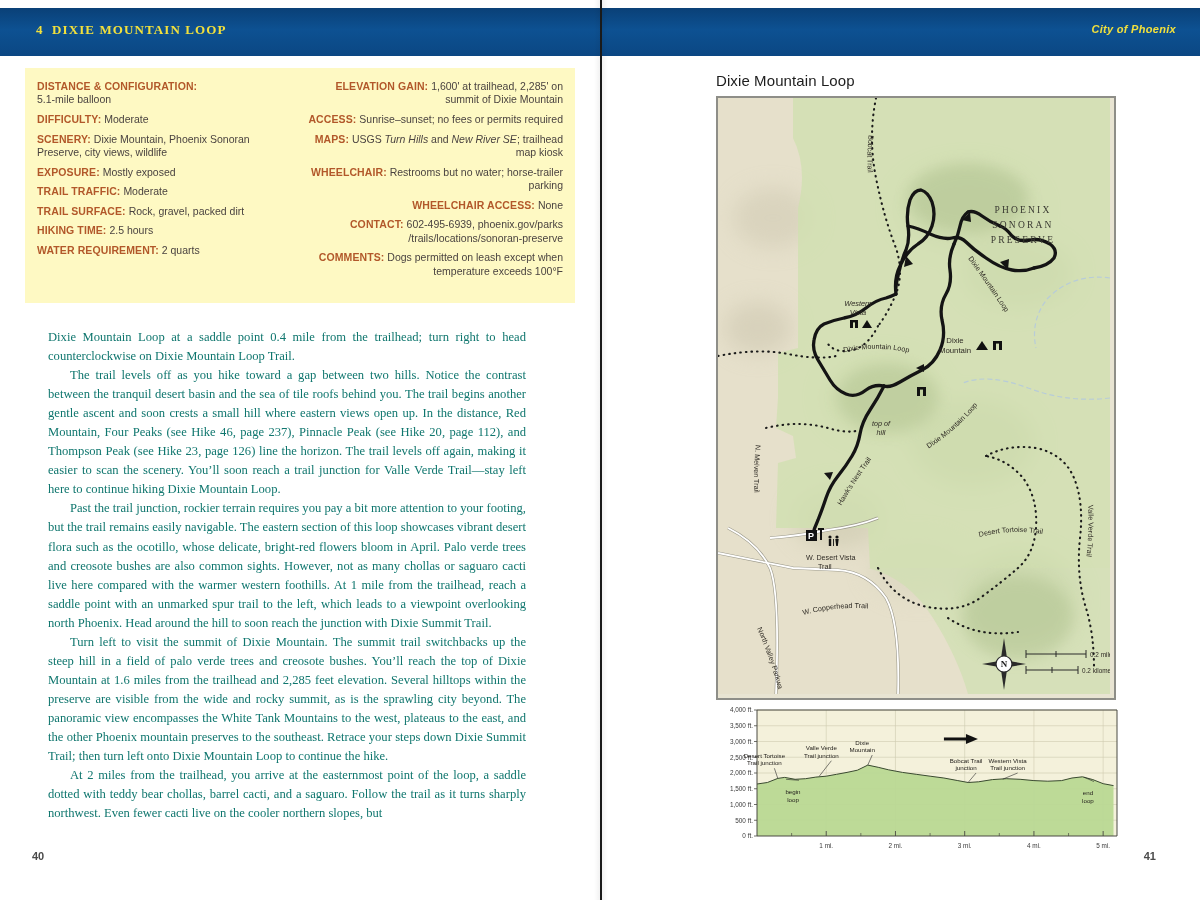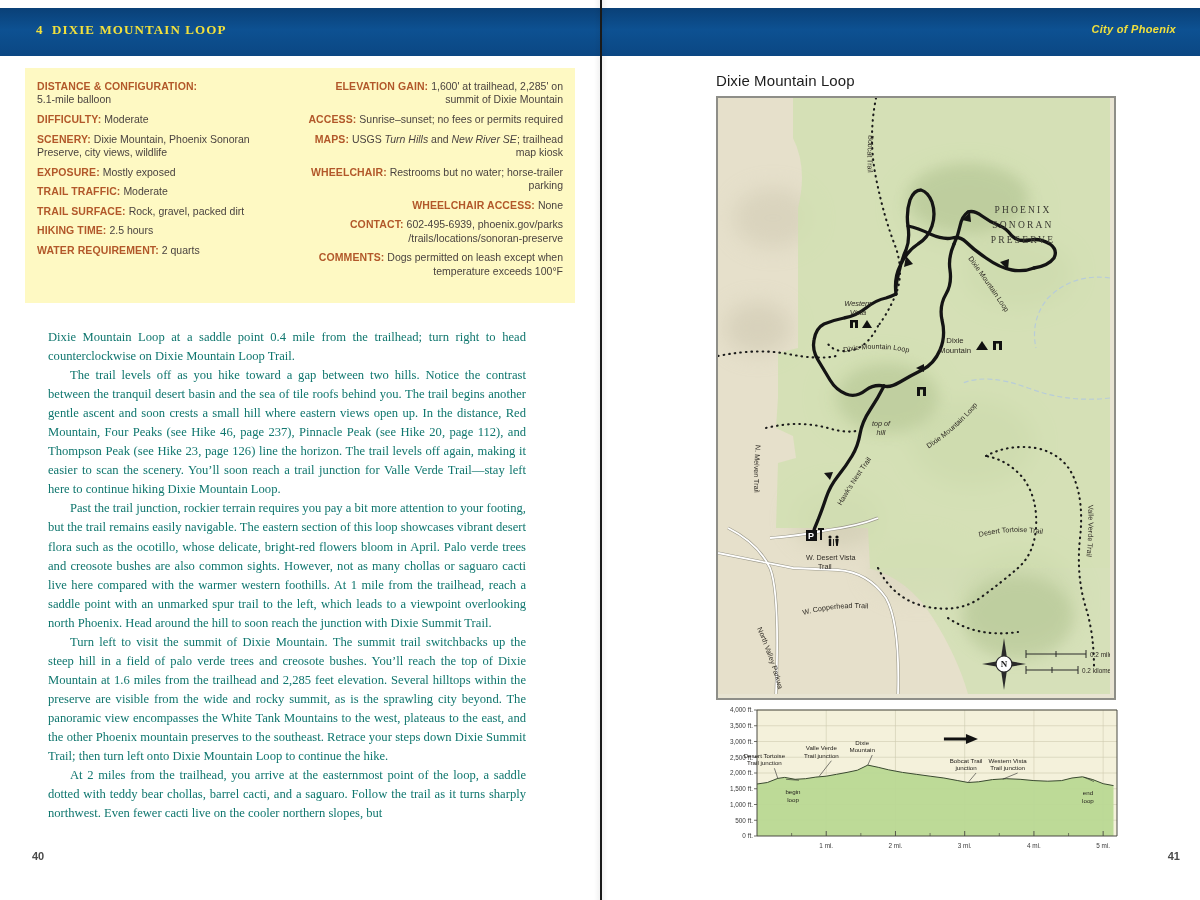--- a/index.html
+++ b/index.html
@@ -47,21 +47,21 @@
 
   
   .bodytext{position:absolute;left:48px;top:320px;width:478px;
     font-family:"Liberation Serif", serif;font-size:12.6px;line-height:19.05px;
     color:#0f766e;text-align:justify;margin-top:8px;}
   .bodytext p{margin:0;text-indent:22px;}
   .bodytext p.first{text-indent:0;}
   .folio{position:absolute;bottom:38px;font-family:"Liberation Sans", sans-serif;
     font-size:11px;font-weight:bold;color:#4a4a4a;}
   .folio-l{left:32px;}
-  .folio-r{right:20px;}
+  .folio-r{right:44px;}
 
   
   .map-title{position:absolute;left:716px;top:72px;font-size:15px;color:#1d1d1d;
     font-family:"Liberation Sans", sans-serif;font-weight:normal;letter-spacing:.1px;}
   .map-frame{position:absolute;left:716px;top:96px;width:396px;height:600px;
     border:2px solid #8e8e88;background:#e8e4d2;overflow:hidden;}
   .map-svg{position:absolute;left:0;top:0;}
 
   .maplbl{font-family:"Liberation Sans", sans-serif;fill:#2e2a24;}
   .preserve-lbl{font-family:"Liberation Serif", serif;fill:#3a3a32;

